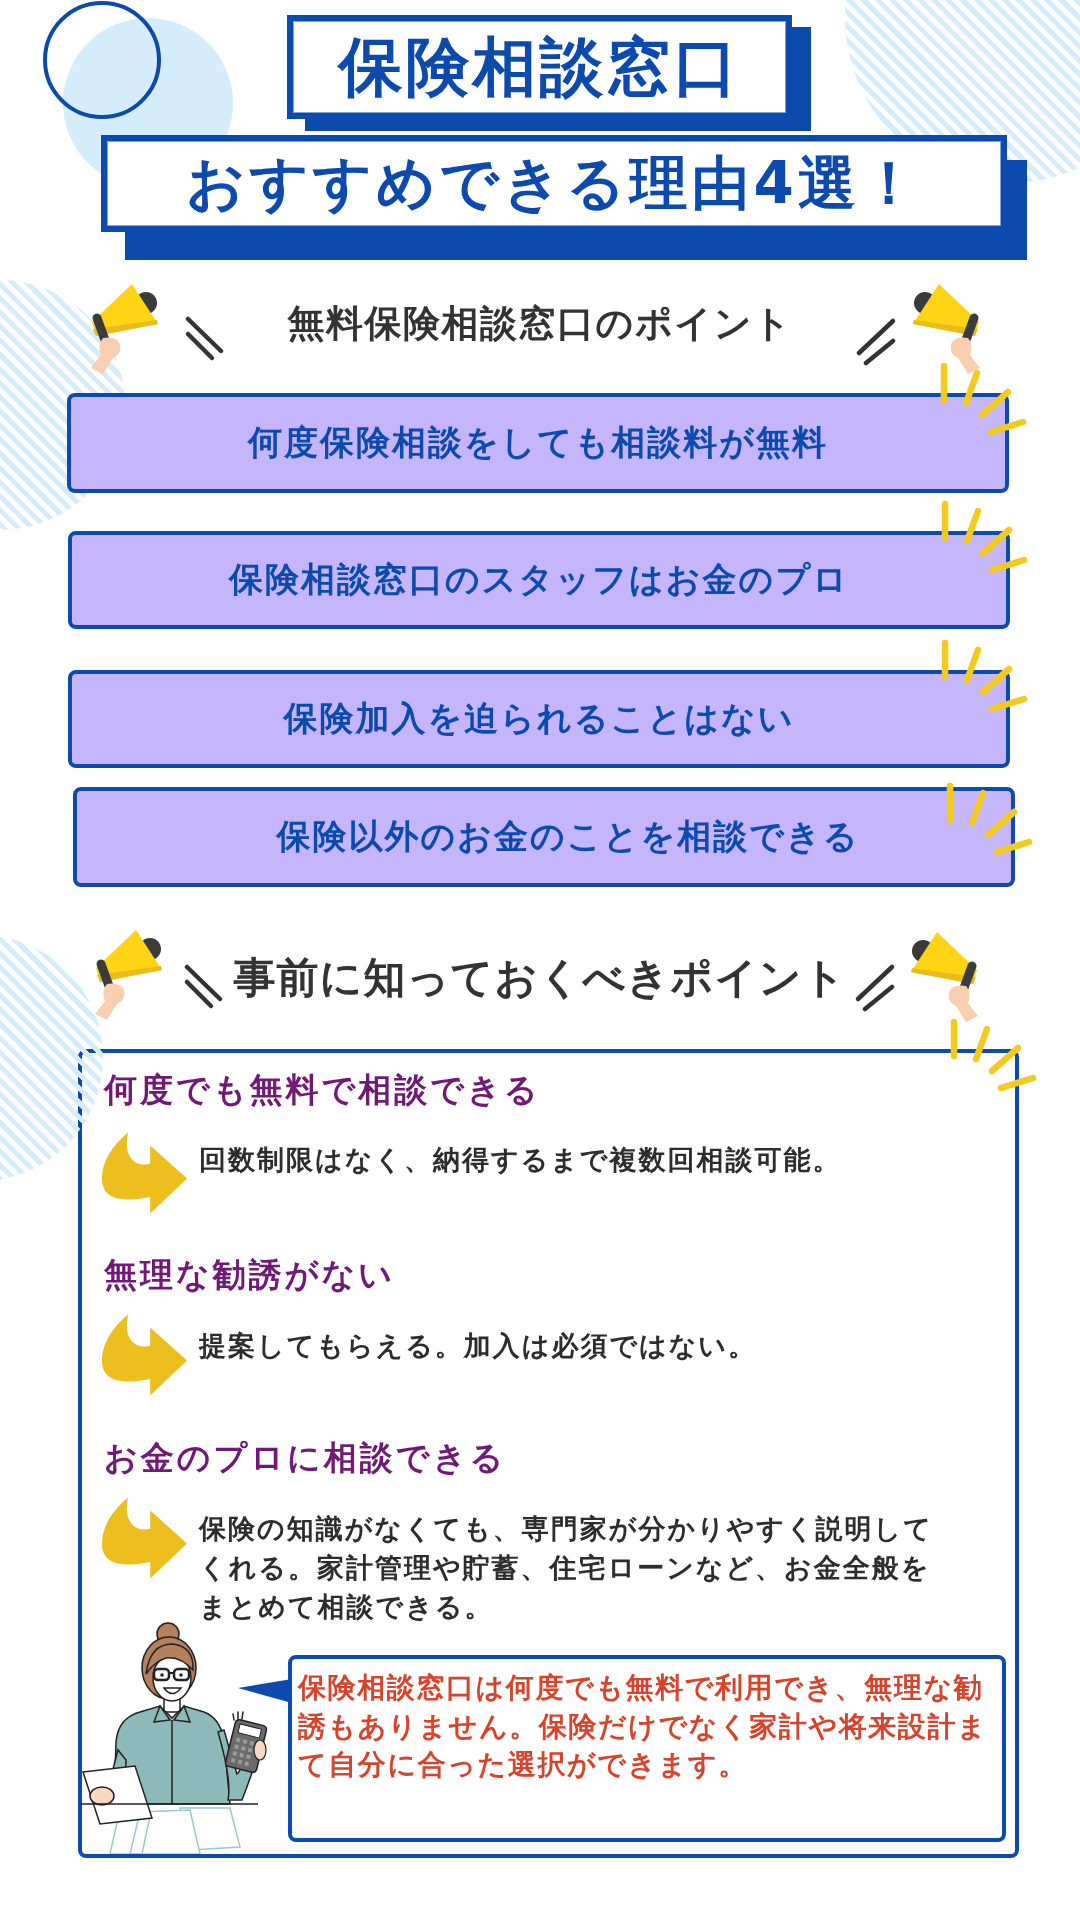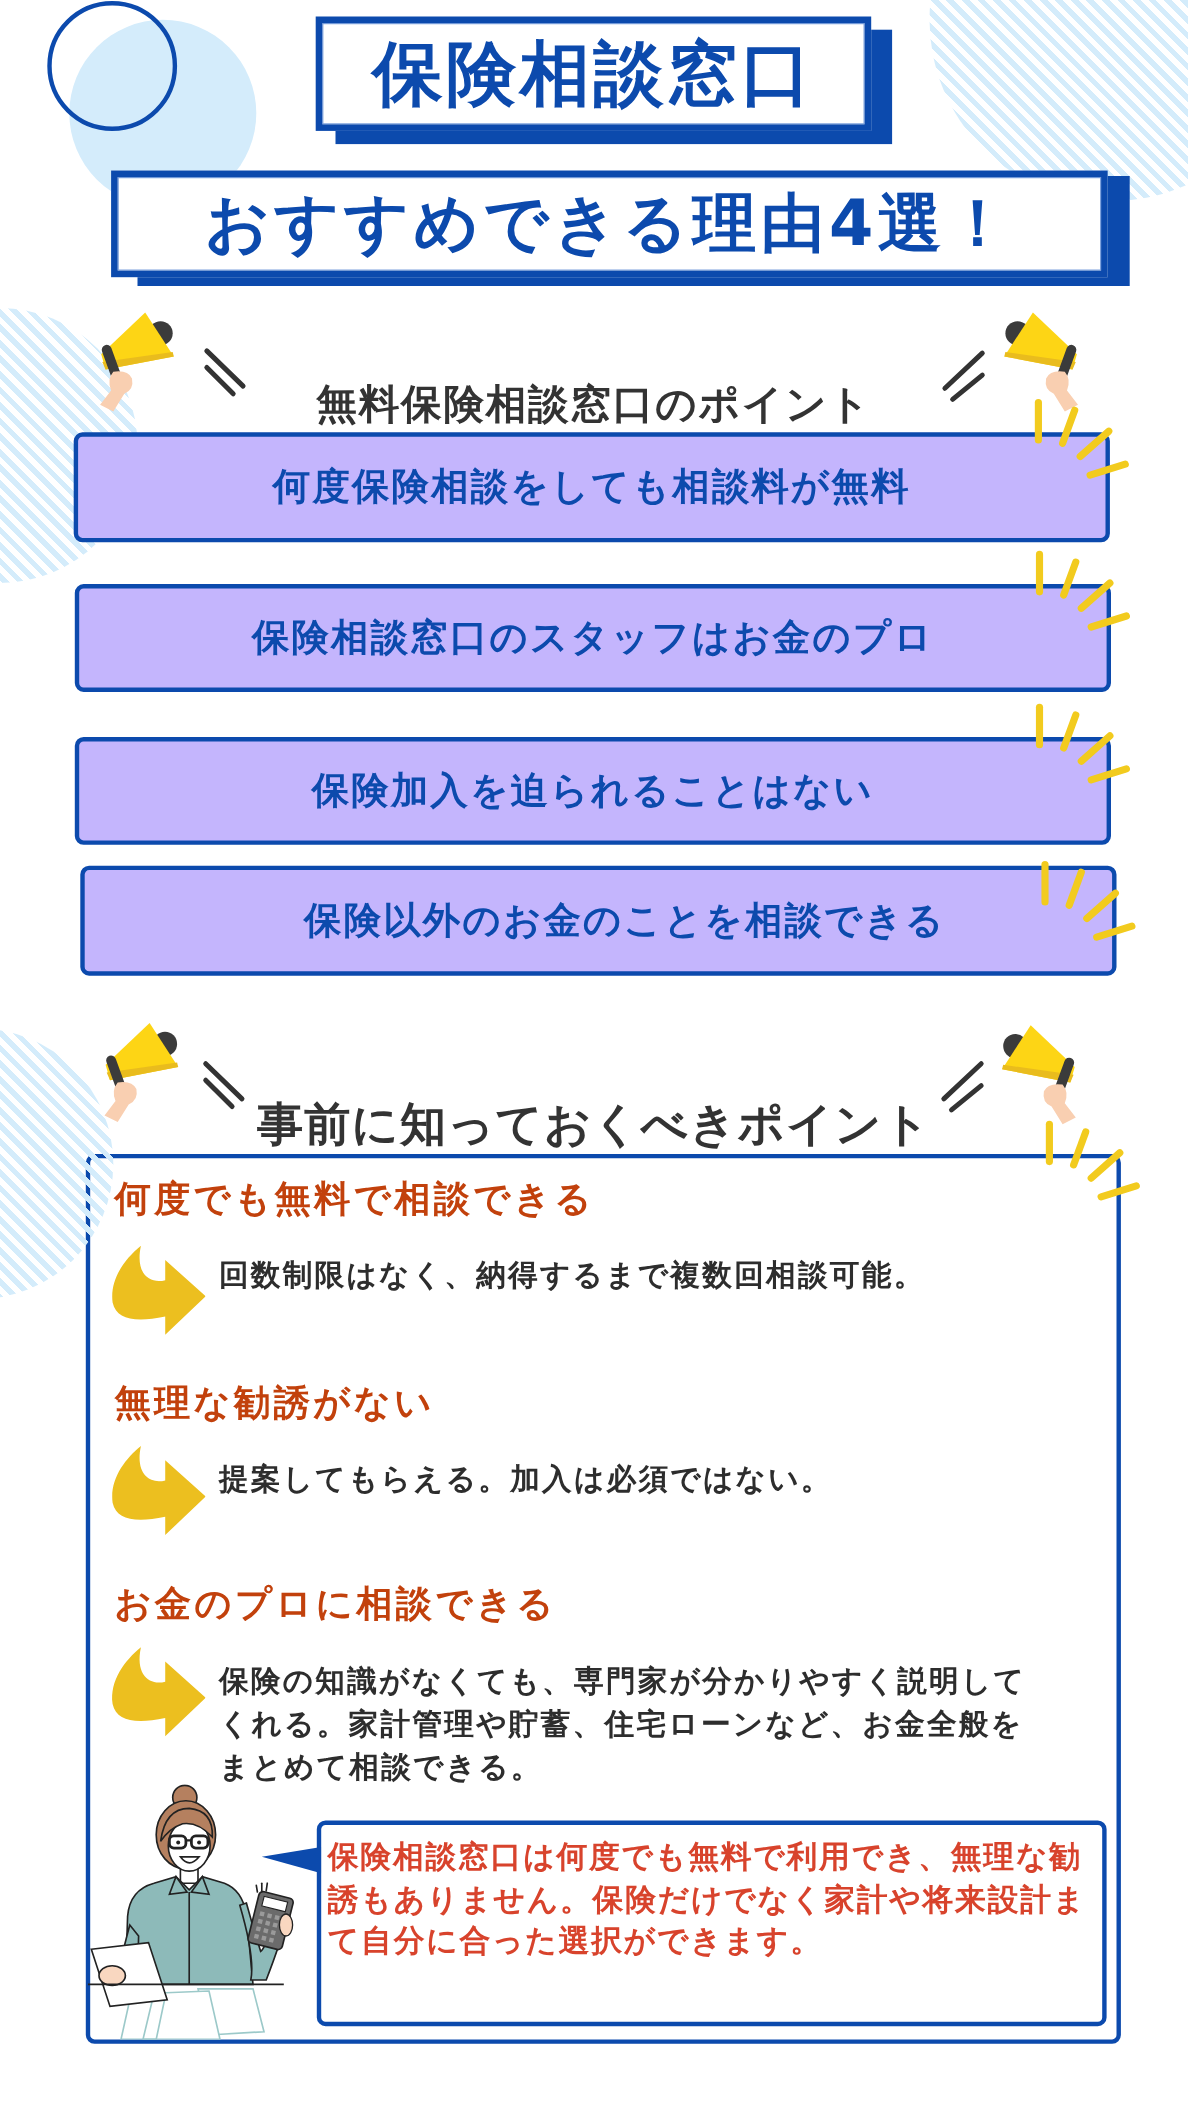--- a/index.html
+++ b/index.html
@@ -37,27 +37,27 @@
     box-sizing: border-box;
     border: 6px solid #0c4aad;
     box-shadow: inset 0 0 0 1px #7ea2dd;
     background: #ffffff;
     display: flex; align-items: center; justify-content: center;
     color: #0c4aad; font-weight: 900; white-space: nowrap;
     z-index: 3;
   }
   .title-main { left: 287px; top: 15px; width: 505px; height: 104px; font-size: 64px; letter-spacing: 3px; }
   .title-main-shadow { left: 305px; top: 27px; width: 506px; height: 104px; }
-  .title-sub { left: 101px; top: 155px; width: 906px; height: 97px; font-size: 58px; letter-spacing: 4px; }
+  .title-sub { left: 101px; top: 135px; width: 906px; height: 97px; font-size: 58px; letter-spacing: 4px; }
   .title-sub-shadow { left: 125px; top: 160px; width: 902px; height: 100px; }
 
   
   .section-heading {
     left: 0; width: 1080px; text-align: center;
-    color: #333333; font-weight: 700; white-space: nowrap; z-index: 4; margin-top: 44px;
+    color: #333333; font-weight: 700; white-space: nowrap; z-index: 4;
   }
   .heading-1 { top: 300px; height: 48px; line-height: 48px; font-size: 37px; letter-spacing: 1.5px; }
   .heading-2 { top: 952px; height: 52px; line-height: 52px; font-size: 42px; letter-spacing: 1px; }
 
   .icon-svg { display: block; z-index: 5; }
   .flip { transform: scaleX(-1); }
 
   
   .reason-box {
     box-sizing: border-box;
@@ -74,21 +74,21 @@
   .reason-4 { left: 73px; top: 787px; width: 942px; height: 100px; padding-left: 48px; }
 
   
   .detail-box {
     left: 78px; top: 1049px; width: 941px; height: 809px;
     box-sizing: border-box; border: 4px solid #0c4aad; border-radius: 8px;
     background: #ffffff; z-index: 3;
   }
   .item-title {
     left: 104px; height: 40px; line-height: 40px;
-    color: #c2410c; font-size: 33px; font-weight: 700; letter-spacing: 3px;
+    color: #701a75; font-size: 33px; font-weight: 700; letter-spacing: 3px;
     white-space: nowrap; z-index: 4;
   }
   .item-body {
     left: 199px; color: #2d2d2d; font-size: 27px; font-weight: 700;
     letter-spacing: 2px; line-height: 39px; white-space: nowrap; z-index: 4;
   }
   .item-body span { display: block; }
   .arrow { width: 92px; height: 86px; z-index: 4; }
 
   

